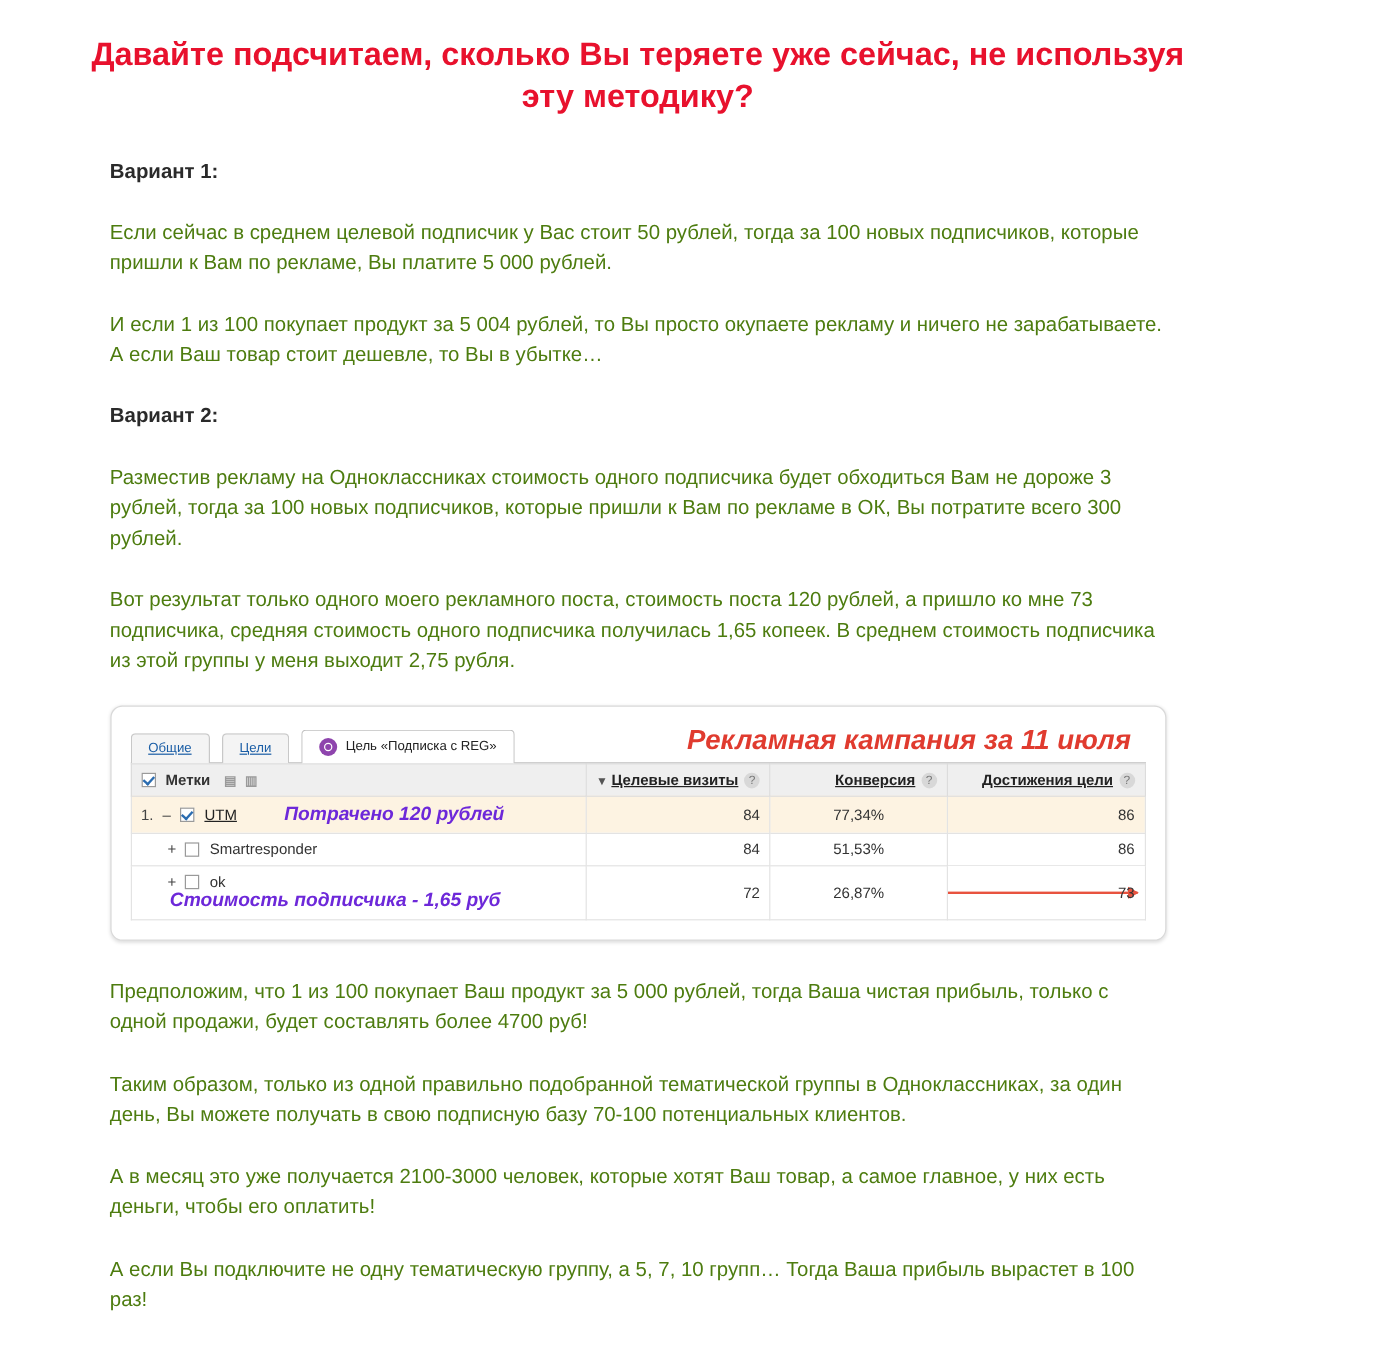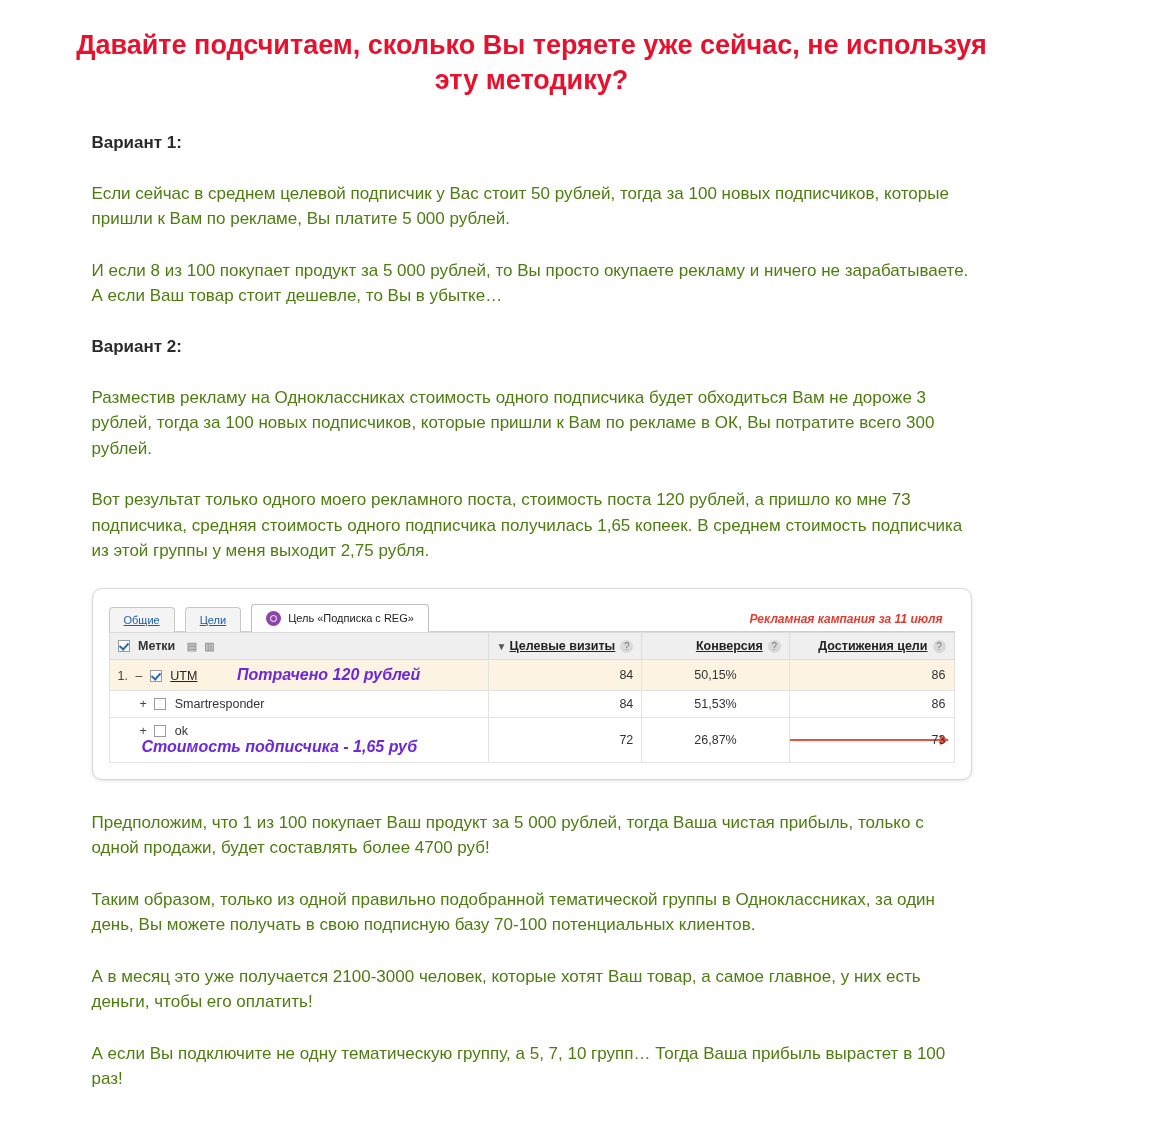--- a/index.html
+++ b/index.html
@@ -110,21 +110,21 @@
     width: 7px; height: 7px;
     border-radius: 50%;
     border: 1px solid #ffffff;
     box-sizing: border-box;
   }
   .campaign-title {
     margin-left: auto;
     color: #e03b2f;
     font-style: italic;
     font-weight: bold;
-    font-size: 12px;
+    font-size: 23px;
     padding: 0 12px 5px 0;
     white-space: nowrap;
   }
   table.shot-table {
     width: 100%;
     border-collapse: collapse;
     font-size: 12.5px;
     color: #333;
   }
   table.shot-table th {
@@ -223,21 +223,21 @@
 <body>
 
 <div class="page">
 
   <h1 class="headline">Давайте подсчитаем, сколько Вы теряете уже сейчас, не используя эту методику?</h1>
 
   <div class="content">
 
     <div class="subhead">Вариант 1:</div>
     <p class="para">Если сейчас в среднем целевой подписчик у Вас стоит 50 рублей, тогда за 100 новых подписчиков, которые пришли к Вам по рекламе, Вы платите 5 000 рублей.</p>
-    <p class="para">И если 8 из 100 покупает продукт за 5 000 рублей, то Вы просто окупаете рекламу и ничего не зарабатываете. А если Ваш товар стоит дешевле, то Вы в убытке…</p>
+    <p class="para">И если 1 из 100 покупает продукт за 5 004 рублей, то Вы просто окупаете рекламу и ничего не зарабатываете. А если Ваш товар стоит дешевле, то Вы в убытке…</p>
 
     <div class="subhead">Вариант 2:</div>
     <p class="para">Разместив рекламу на Одноклассниках стоимость одного подписчика будет обходиться Вам не дороже 3 рублей, тогда за 100 новых подписчиков, которые пришли к Вам по рекламе в ОК, Вы потратите всего 300 рублей.</p>
     <p class="para tight">Вот результат только одного моего рекламного поста, стоимость поста 120 рублей, а пришло ко мне 73 подписчика, средняя стоимость одного подписчика получилась 1,65 копеек. В среднем стоимость подписчика из этой группы у меня выходит 2,75 рубля.</p>
 
     <div class="shot-wrap">
       <div class="shot">
 
         <div class="shot-tabs">
           <div class="tab">Общие</div>
@@ -271,21 +271,21 @@
           <tbody>
             <tr class="row-utm">
               <td class="first-col">
                 <span class="row-idx">1.</span>
                 <span class="row-idx">–</span>
                 <span class="chk checked"></span>
                 <span class="lbl-link">UTM</span>
                 <span class="note-red" style="margin-left:36px;">Потрачено 120 рублей</span>
               </td>
               <td class="num">84</td>
-              <td class="conv">50,15%</td>
+              <td class="conv">77,34%</td>
               <td class="goal">86</td>
             </tr>
             <tr>
               <td class="first-col">
                 <span class="row-idx" style="margin-left:22px;">+</span>
                 <span class="chk"></span>
                 <span>Smartresponder</span>
               </td>
               <td class="num">84</td>
               <td class="conv">51,53%</td>

